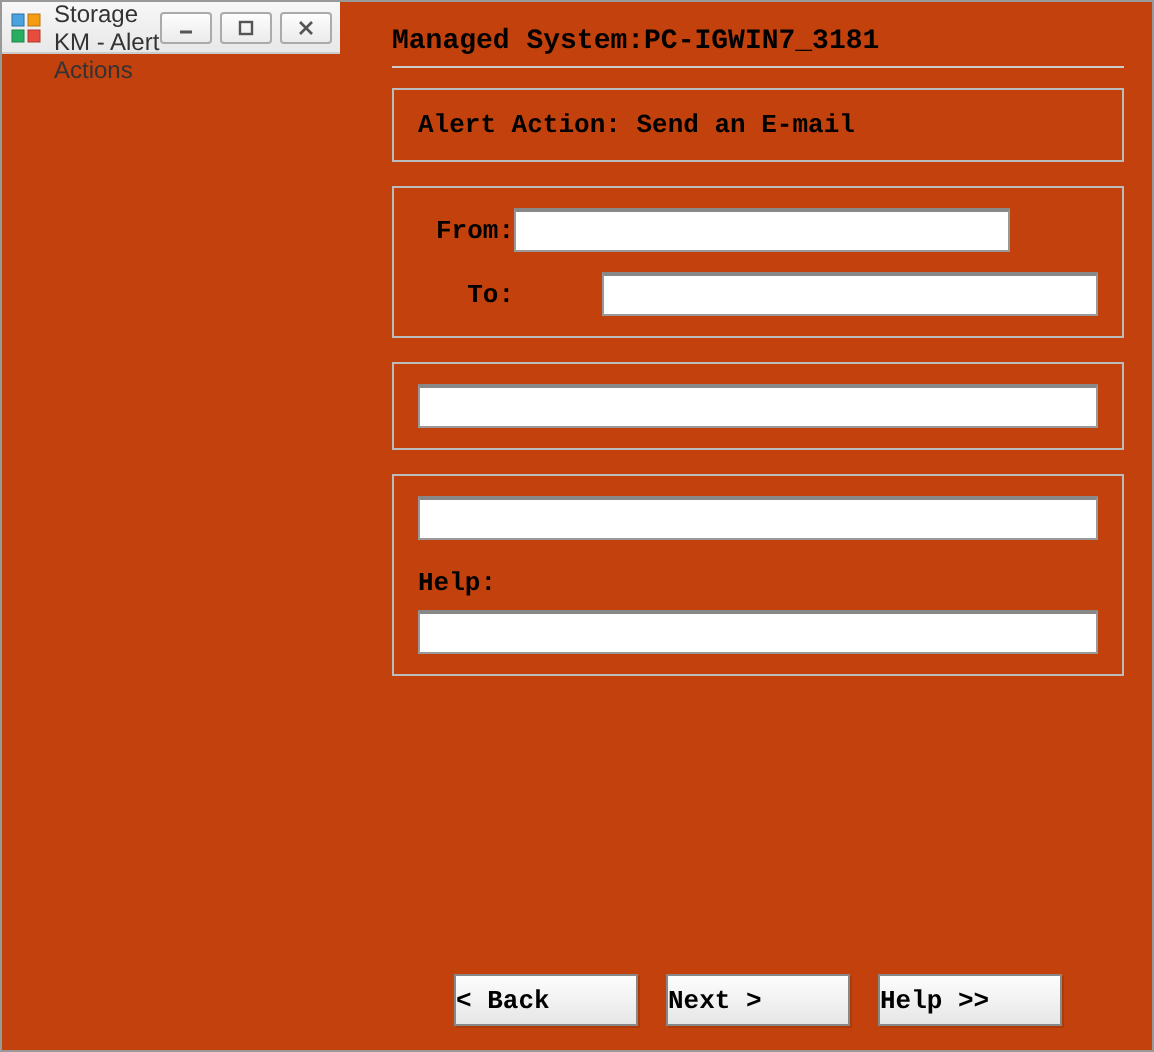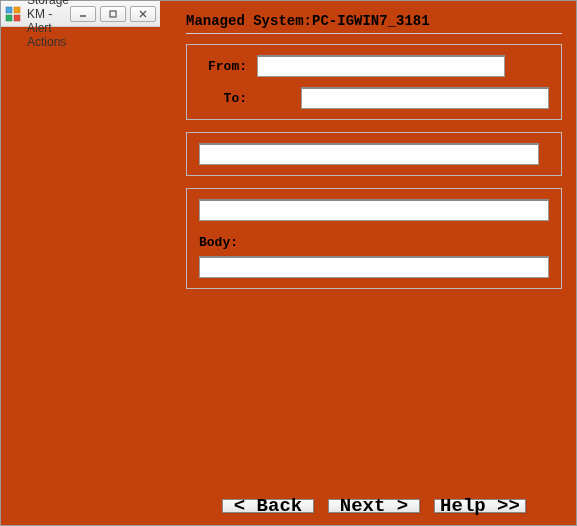--- a/index.html
+++ b/index.html
@@ -92,21 +92,21 @@
       margin-bottom: 10px;
     }
     .field-row:last-child {
       margin-bottom: 0;
       gap: 44px;
     }
     .field-label {
       width: 48px;
       text-align: right;
       font-weight: bold;
-      margin-right: 10px;
+      margin-right: 0;
       font-size: 13px;
     }
     .input-short {
       width: 248px;
       height: 22px;
       border: 1px solid #999;
       border-top: 2px solid #888;
       background: #fff;
       padding: 0 4px;
       font-family: inherit;
@@ -148,29 +148,28 @@
       flex: 1;
     }
     .button-bar {
       display: flex;
       justify-content: center;
       gap: 14px;
       padding: 10px 0 4px 0;
     }
     .btn {
       min-width: 92px;
-      height: 14px;
+      height: 26px;
       border: 1px solid #888;
       background: linear-gradient(to bottom, #fdfdfd, #e6e6e6);
       font-family: "Courier New", Courier, monospace;
       font-weight: bold;
-      font-size: 19px;
-      display: flex;
-      align-items: center;
-      justify-content: center;
+      font-size: 13px;
+      display: flex;
+      align-items: center;
       cursor: default;
       box-shadow: 1px 1px 0 rgba(0,0,0,0.1);
     }
   </style>
 </head>
 <body>
 
 <div class="window">
 
   <div class="titlebar">
@@ -203,39 +202,42 @@
     </div>
   </div>
 
   <div class="content">
 
     <div class="heading">
       <span>Managed System:</span><span>PC-IGWIN7_3181</span>
     </div>
     <hr class="hr">
 
+    <div class="panel">
+      <span class="panel-title">Alert Action: Send an E-mail</span>
+    </div>
 
     <div class="panel">
       <div class="field-row">
         <span class="field-label">From:</span>
         <input class="input-short" type="text" value="" style="">
       </div>
       <div class="field-row">
         <span class="field-label">To:</span>
         <input class="input-short" type="text" value="" style="">
       </div>
     </div>
 
     <div class="panel">
       <input class="input-medium" type="text" value="" style="">
     </div>
 
     <div class="panel subject-body-panel">
       <input class="input-full" type="text" value="" style="">
-      <span class="block-label second">Body:</span>
+      <span class="block-label second">Help:</span>
       <input class="input-full" type="text" value="" style="">
     </div>
 
     <div class="spacer"></div>
 
     <div class="button-bar">
       <div class="btn">
           <span>&lt; Back</span>
         </div>
       <div class="btn">

